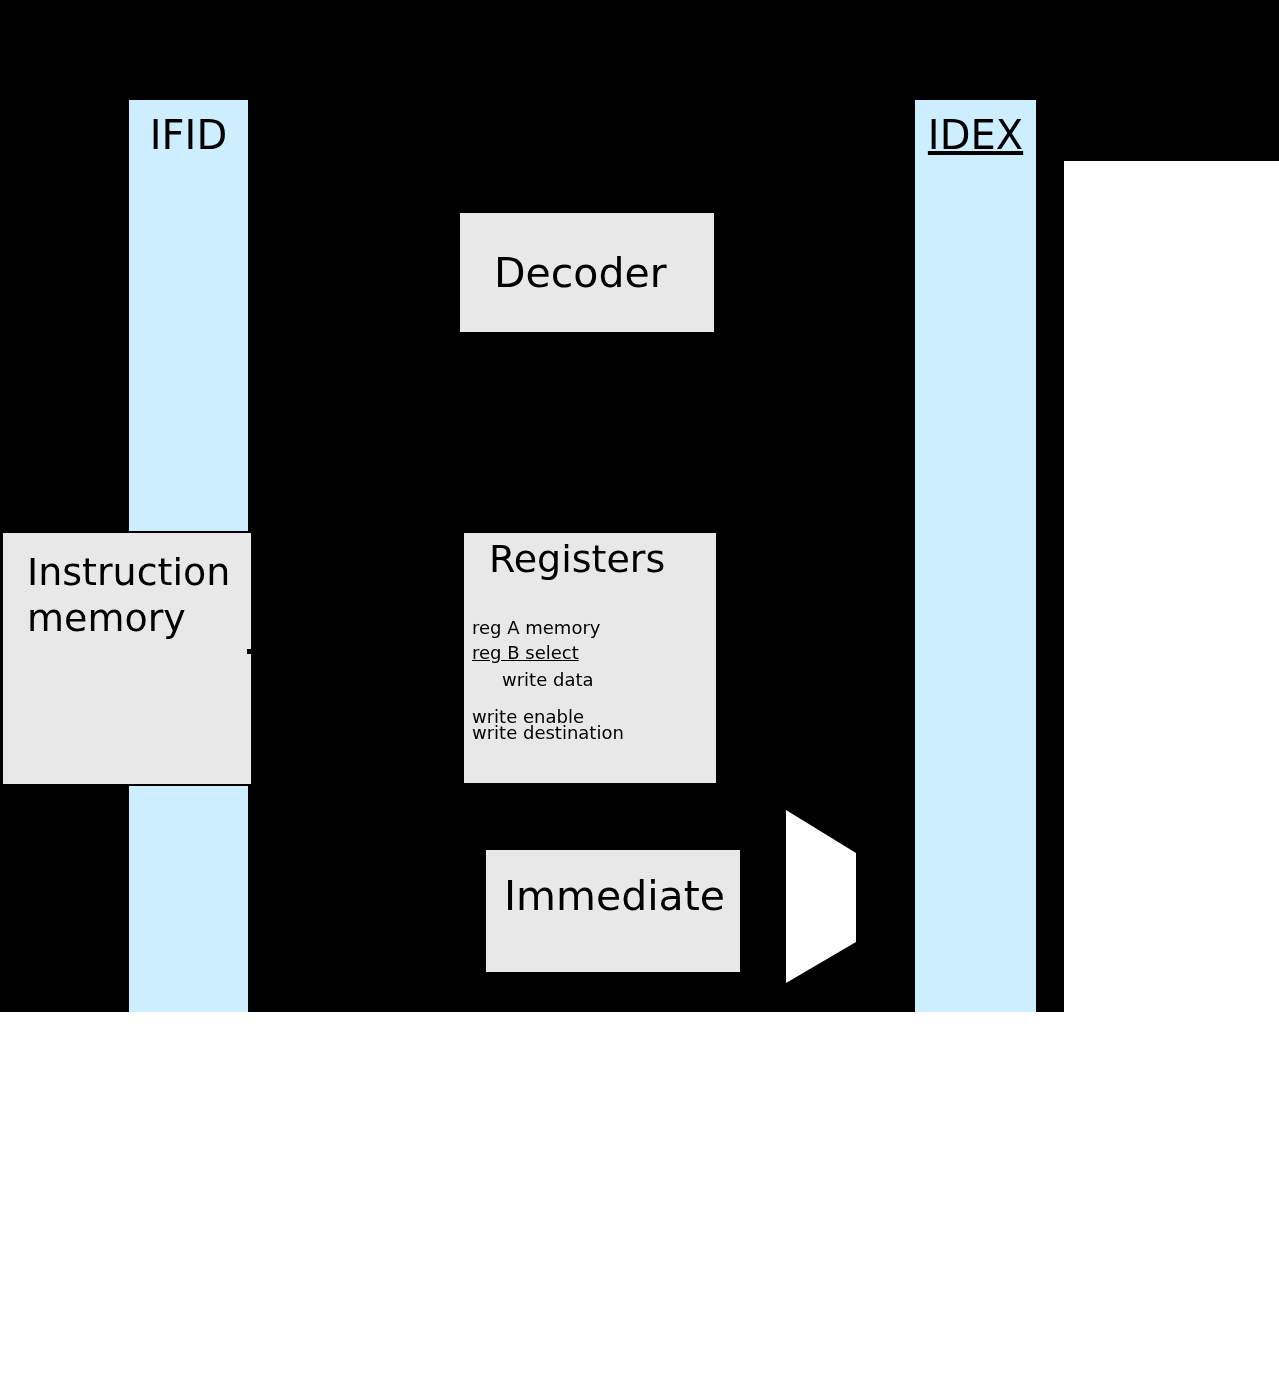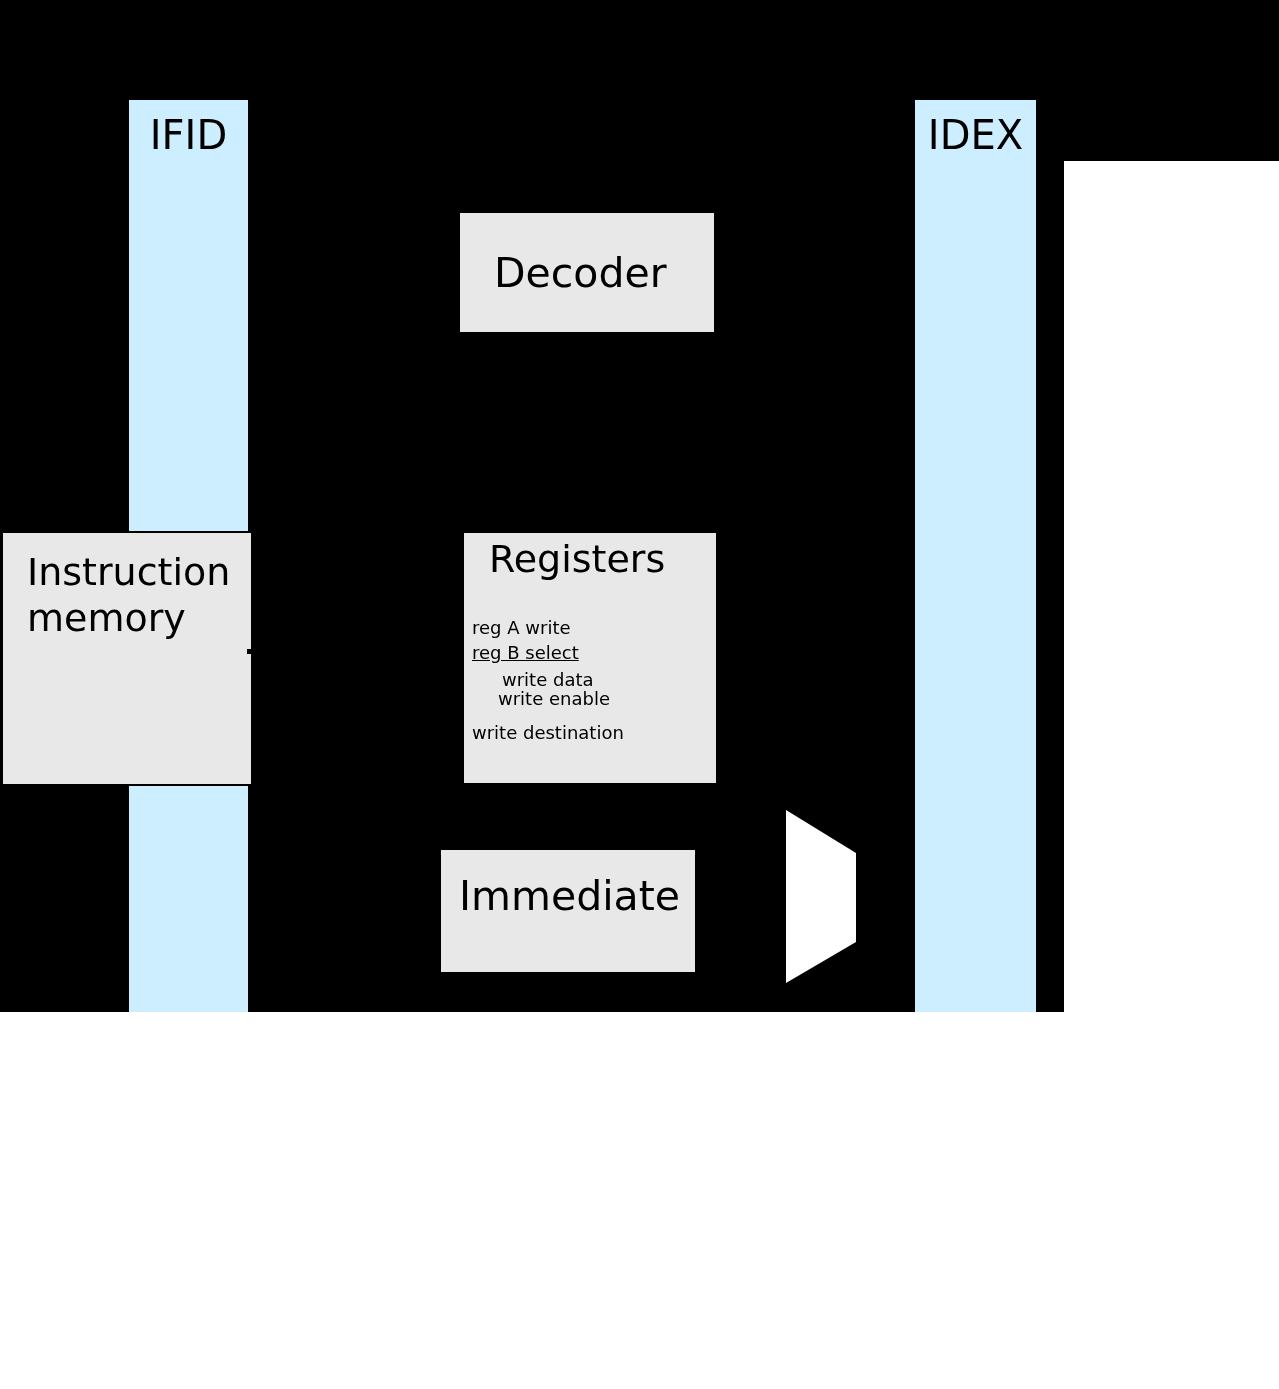--- a/index.html
+++ b/index.html
@@ -21,21 +21,21 @@
     top:98px;height:1019px;
     background:var(--barfill,#cceeff);
     border:2px solid #000;
     box-sizing:border-box;
     text-align:center;
     font-size:40px;
     color:#000;
     padding-top:12px;
   }
   .pipebar.ifid{left:127px;width:123px;}
-  .pipebar.idex{left:913px;width:125px;}
+  .pipebar.idex{left:913px;width:125px;text-decoration:underline;}
   .block{
     position:absolute;
     background:var(--blockfill,#e8e8e8);
     border:2px solid #000;
     box-sizing:border-box;
     color:#000;
   }
   .block.instruction-memory{
     left:1px;top:531px;width:252px;height:255px;
     font-size:38px;line-height:46px;
@@ -56,24 +56,24 @@
     font-size:38px;
   }
   .port{
     position:absolute;left:8px;
     font-size:18px;
     white-space:nowrap;
   }
   .port.a{top:84px;}
   .port.b{top:109px;text-decoration:underline;}
   .port.wd{top:136px;margin-left:30px;}
-  .port.we{top:155px;margin-left:26px;}
+  .port.we{top:173px;}
   .port.wdest{top:189px;}
   .block.immediate{
-    left:439px;top:848px;width:258px;height:126px;
+    left:484px;top:848px;width:258px;height:126px;
     font-size:41px;
     padding:22px 0 0 18px;
   }
   .mux{
     position:absolute;
     left:786px;top:810px;width:70px;height:173px;
     background:var(--page,#fff);
     clip-path:polygon(0 0,100% 24.9%,100% 76.3%,0 100%);
   }
   .stub{
@@ -104,21 +104,21 @@
   <div class="block decoder">
     <span>Decoder</span>
   </div>
 
   <div class="block instruction-memory">
     <span>Instruction memory</span>
   </div>
 
   <div class="block registers">
     <span class="registers-title">Registers</span>
-    <span class="port a">reg A write</span>
+    <span class="port a">reg A memory</span>
     <span class="port b">reg B select</span>
     <span class="port wd">write data</span>
     <span class="port we">write enable</span>
     <span class="port wdest">write destination</span>
   </div>
 
   <div class="block immediate">
     <span>Immediate</span>
   </div>
 

